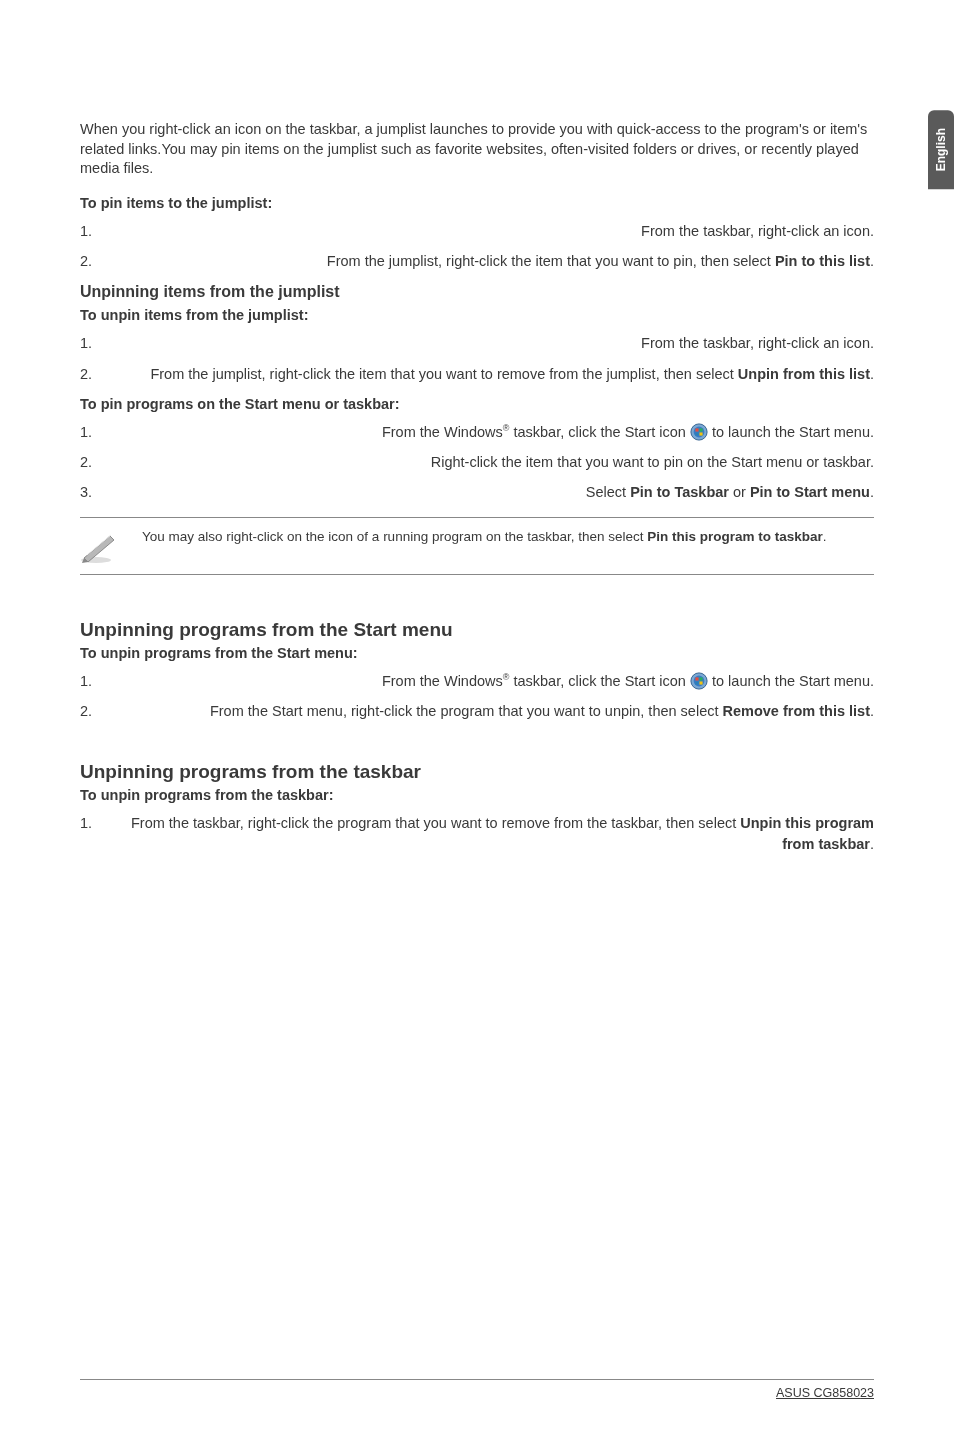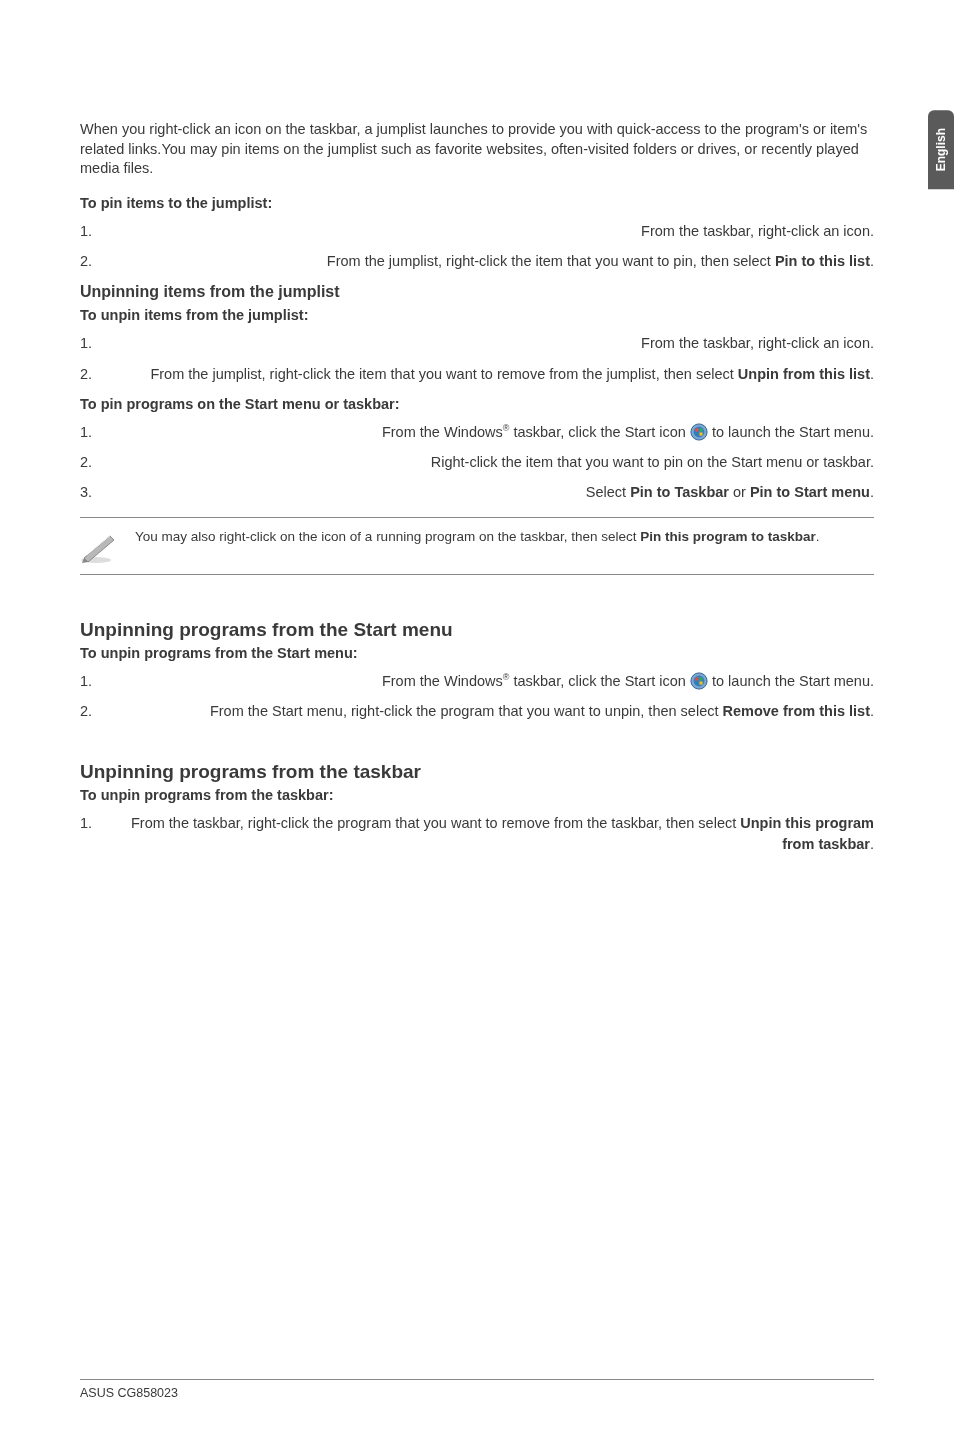--- a/index.html
+++ b/index.html
@@ -76,21 +76,21 @@
     position: relative;
     top: -1px;
   }
   .note-block {
     display: flex;
     align-items: flex-start;
     border-top: 1px solid #888;
     border-bottom: 1px solid #888;
     padding: 10px 0;
     margin: 14px 0 0 0;
-    gap: 15px;
+    gap: 22px;
   }
   .note-icon {
     width: 40px;
     height: 34px;
     flex-shrink: 0;
     margin-top: 2px;
   }
   .note-text {
     font-size: 13.5px;
     line-height: 1.35;
@@ -99,23 +99,24 @@
   .block-gap { height: 28px; }
   .block-gap-lg { height: 44px; }
   .footer {
     position: absolute;
     bottom: 38px;
     left: 80px;
     right: 80px;
     border-top: 1px solid #888;
     padding-top: 6px;
     display: flex;
-    justify-content: flex-start;
+    justify-content: flex-end;
     font-size: 12.5px;
     color: #3a3a3a;
+    text-decoration: underline;
   }
 </style>
 </head>
 <body>
 
 <div class="side-tab">English</div>
 
 <div class="page">
 
   <p class="body">When you right-click an icon on the taskbar, a jumplist launches to provide you with quick-access to the program's or item's related links.You may pin items on the jumplist such as favorite websites, often-visited folders or drives, or recently played media files.</p>

